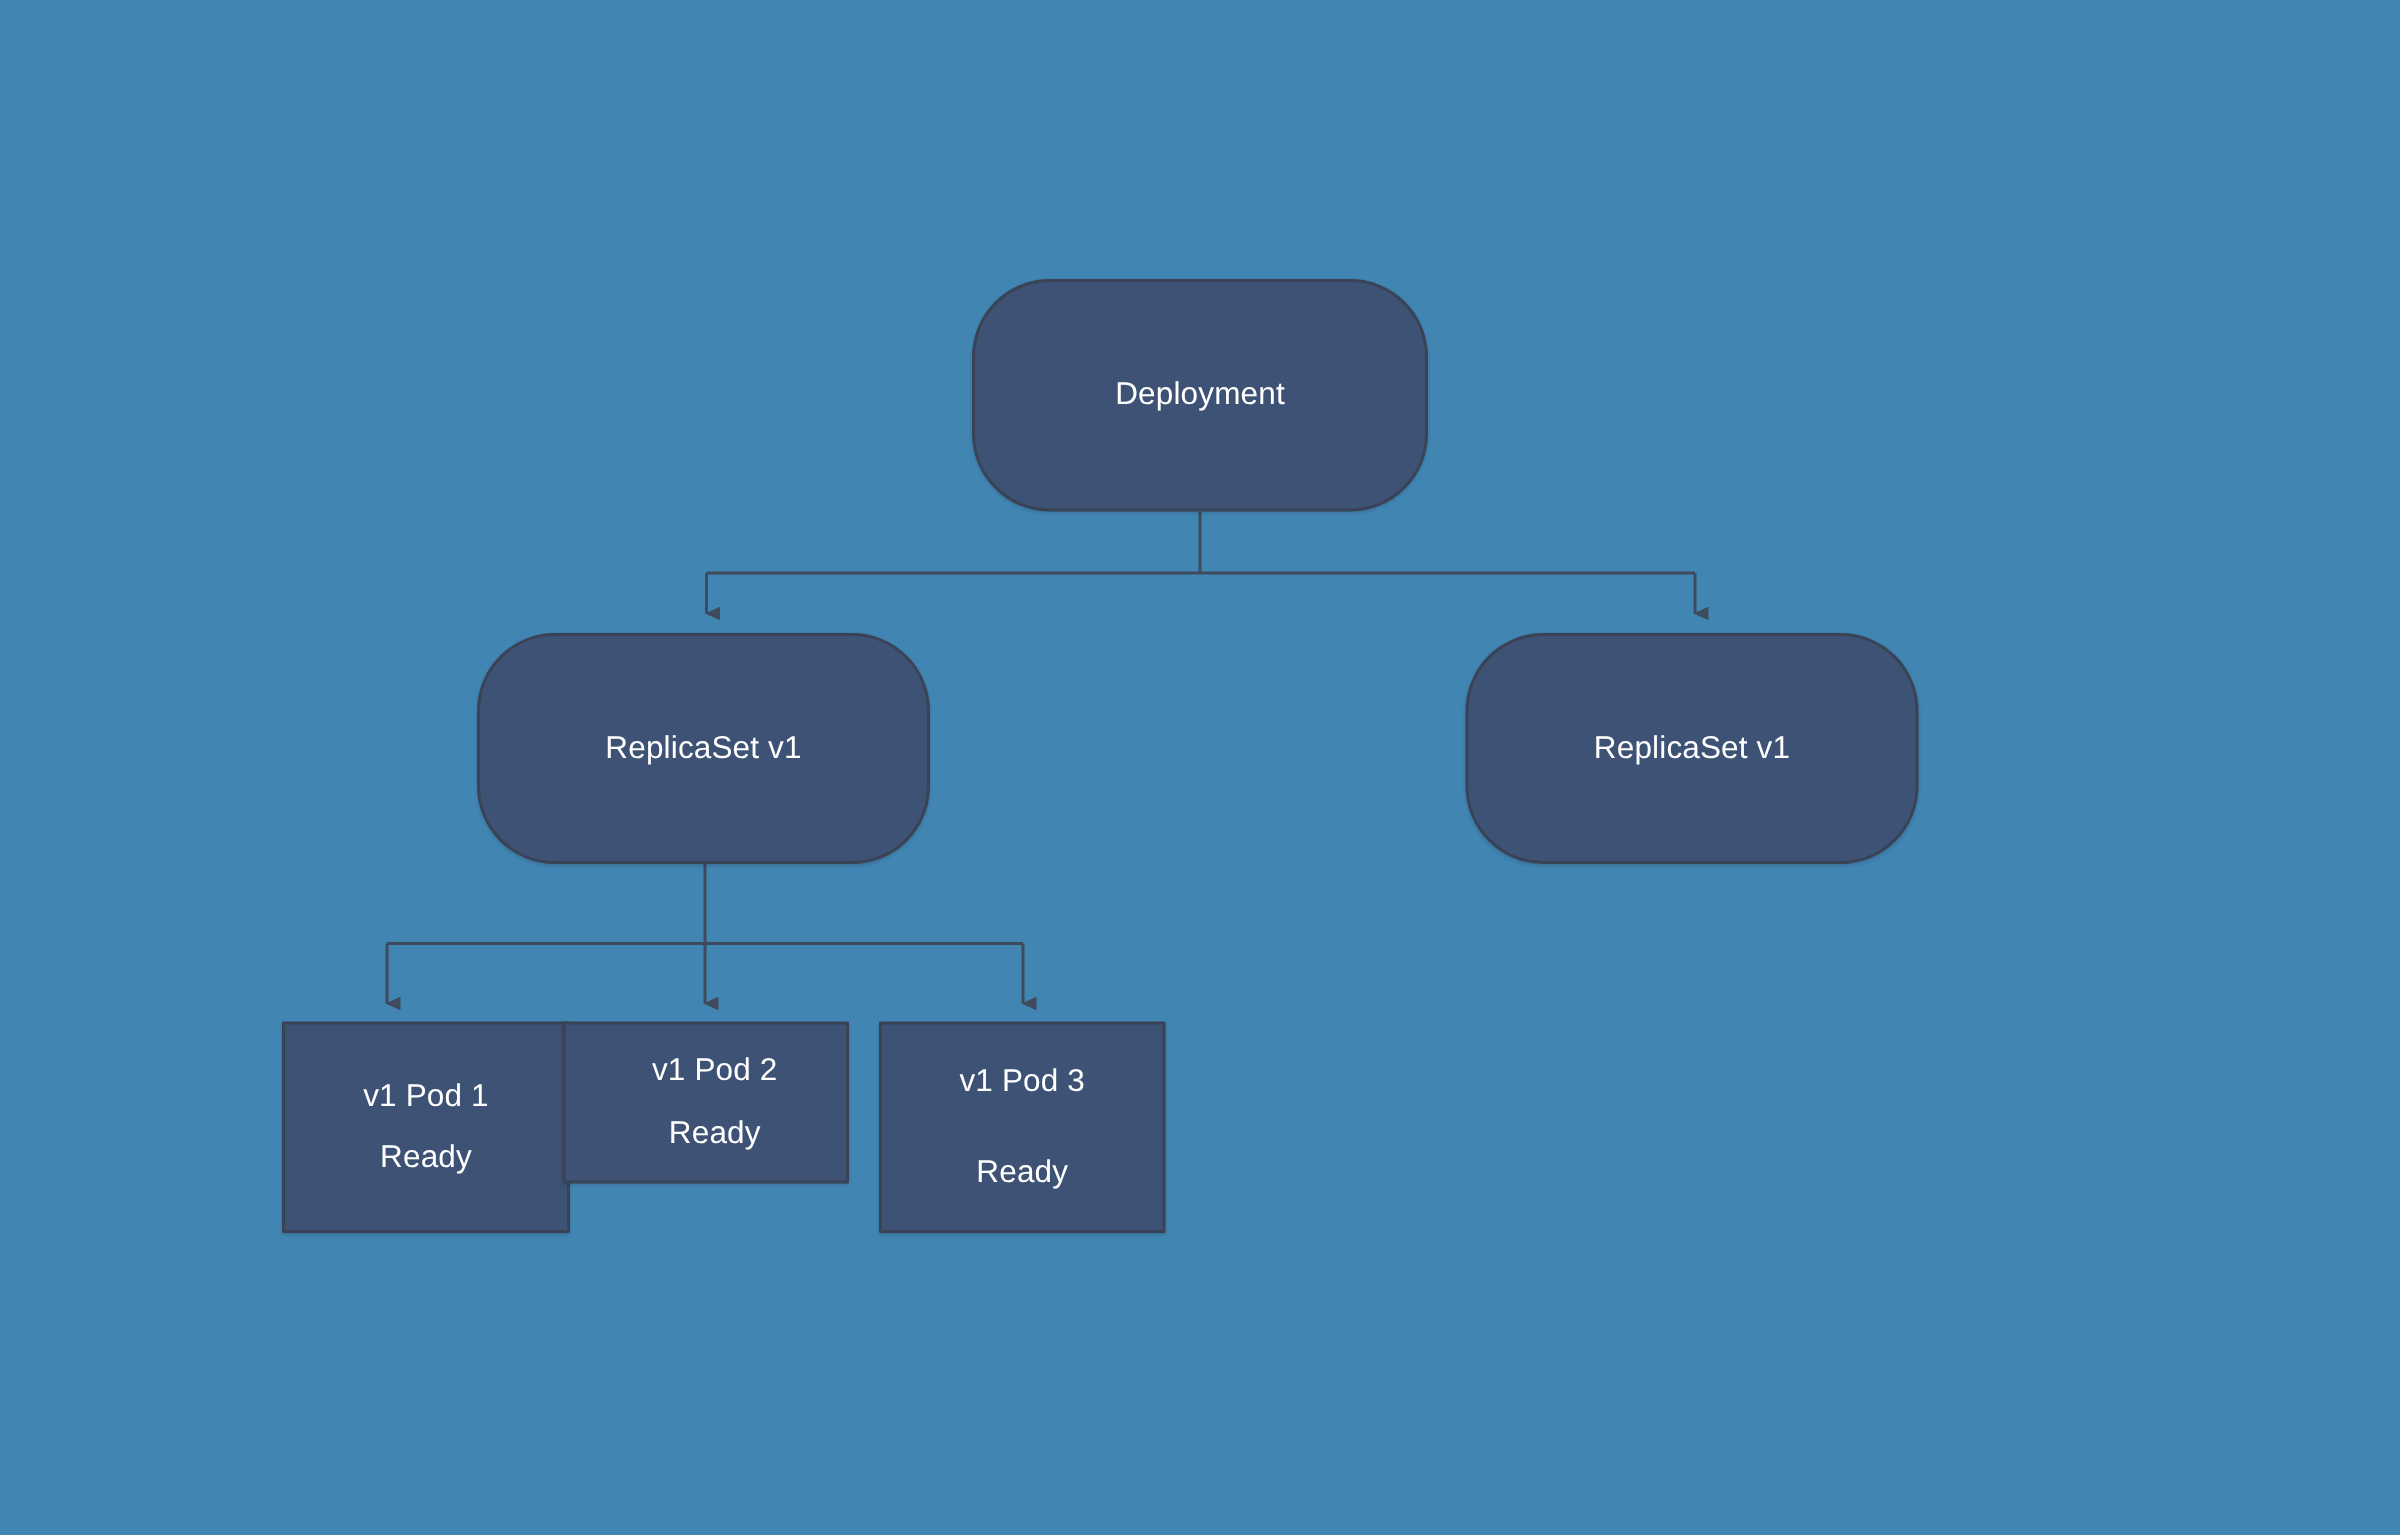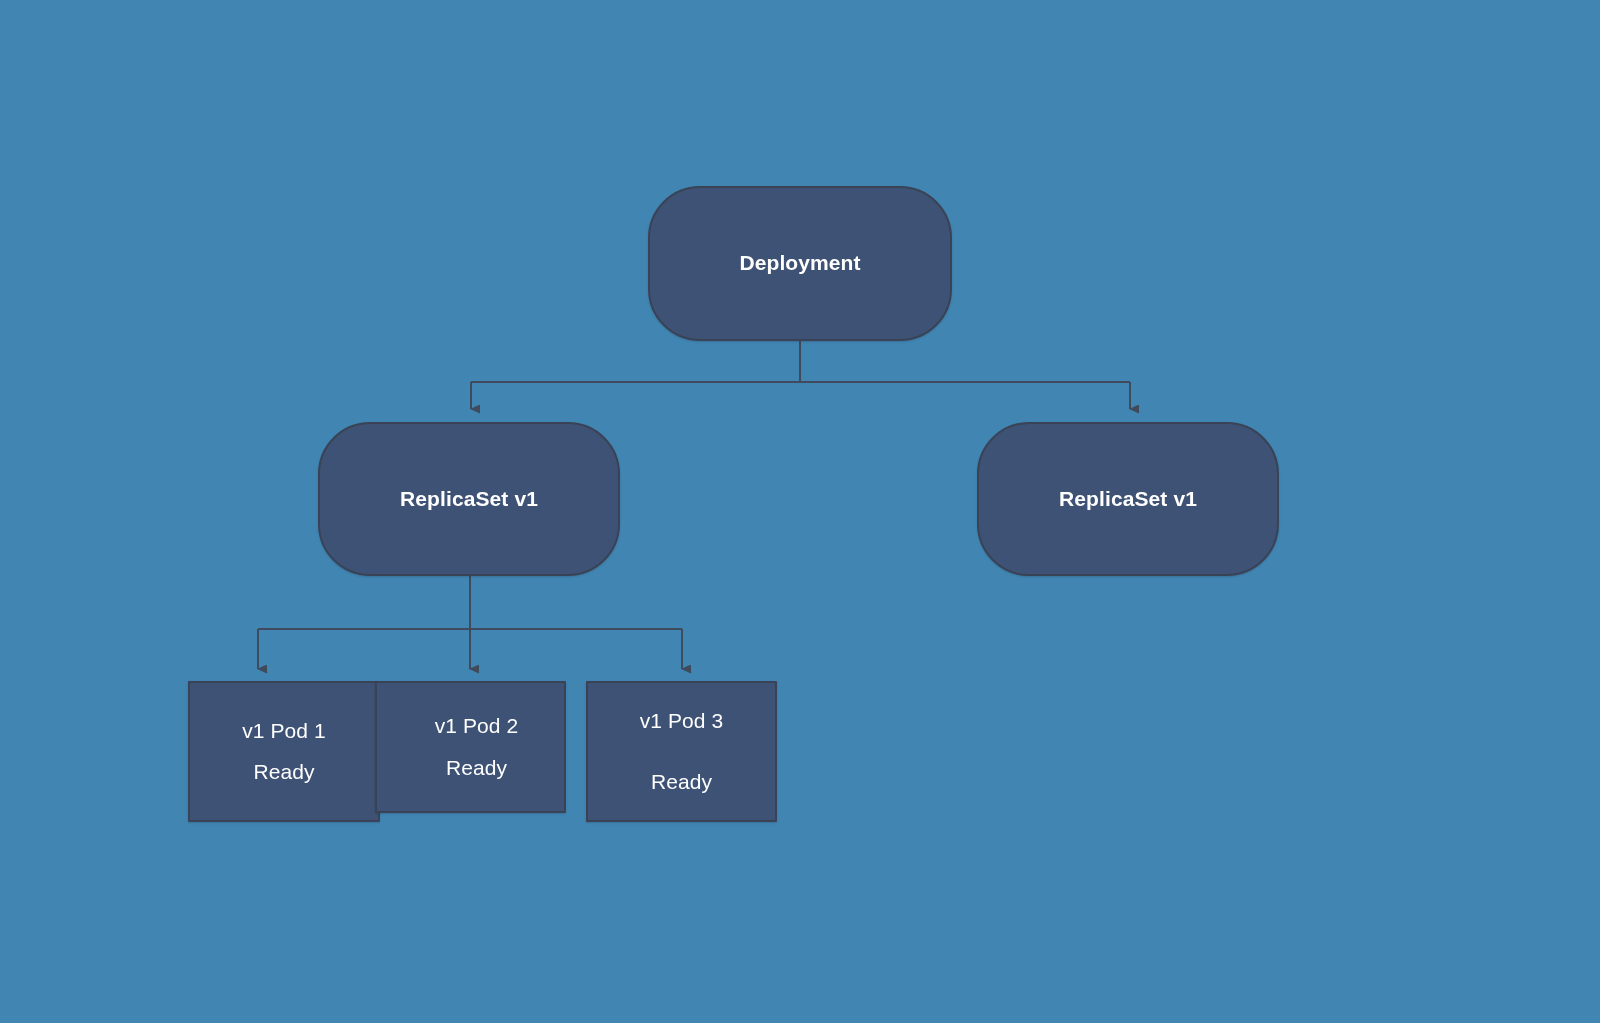--- a/index.html
+++ b/index.html
@@ -39,37 +39,36 @@
     align-items: center;
     justify-content: center;
     text-align: center;
     line-height: 1.45;
     font-size: 21px;
     letter-spacing: 0.1px;
     box-shadow: 0 1px 2px rgba(20,30,45,0.18);
   }
   .node.rounded {
     border-radius: 52px;
-    font-weight: bold;
   }
   .node.square {
     border-radius: 1px;
   }
   .node-line {
     display: block;
   }
   .node-line + .node-line {
     margin-top: 11px;
   }
   
   #node-deployment    { left: 648px; top: 186px;  width: 304px; height: 155px; }
   #node-replicaset-1  { left: 318px; top: 422px;  width: 302px; height: 154px; }
   #node-replicaset-2  { left: 977px; top: 422px;  width: 302px; height: 154px; }
   #node-pod-1         { left: 161px; top: 681px;  width: 192px; height: 141px; margin-left: 27px; }
-  #node-pod-2         { left: 375px; top: 681px;  width: 191px; height: 132px; padding-left: 12px; }
+  #node-pod-2         { left: 375px; top: 681px;  width: 191px; height: 108px; padding-left: 12px; }
   #node-pod-3         { left: 586px; top: 681px;  width: 191px; height: 141px; gap: 20px; }
 </style>
 </head>
 <body>
 
 <div id="canvas">
 
   <svg class="edges" viewBox="0 0 1600 1023" xmlns="http://www.w3.org/2000/svg">
     <defs>
       <marker id="arrowhead" markerWidth="9" markerHeight="10" refX="4.5" refY="9" orient="auto" markerUnits="userSpaceOnUse">

